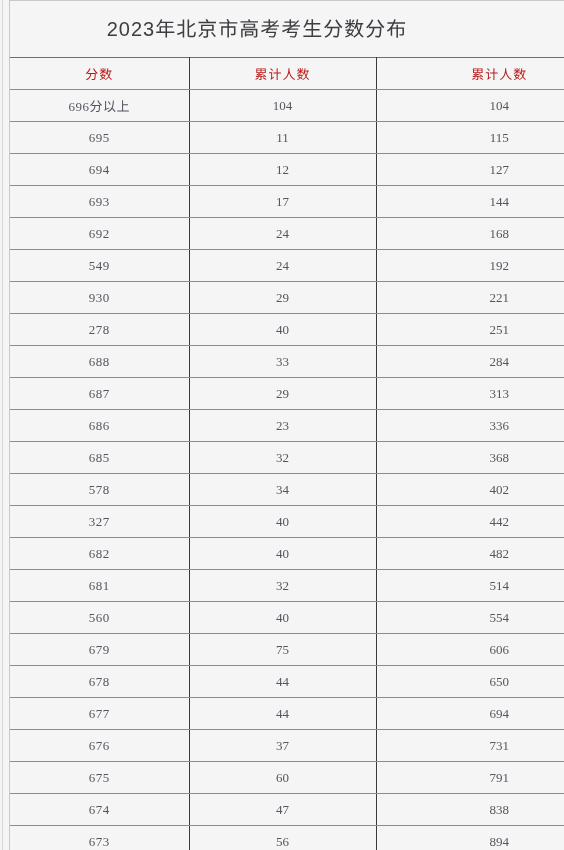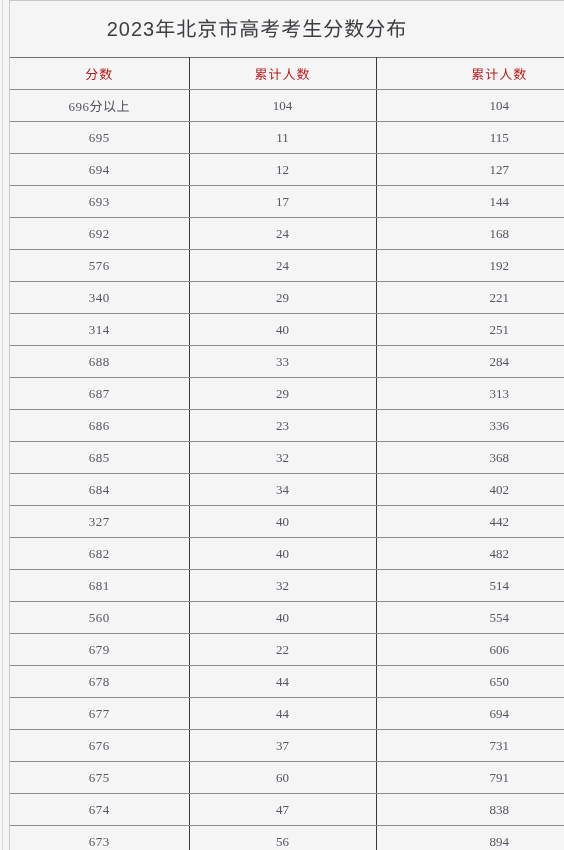--- a/index.html
+++ b/index.html
@@ -147,31 +147,31 @@
             <td class="cell-score">693</td>
             <td class="cell-count">17</td>
             <td class="cell-cumulative">144</td>
           </tr>
           <tr>
             <td class="cell-score">692</td>
             <td class="cell-count">24</td>
             <td class="cell-cumulative">168</td>
           </tr>
           <tr>
-            <td class="cell-score">576</td>
+            <td class="cell-score">549</td>
             <td class="cell-count">24</td>
             <td class="cell-cumulative">192</td>
           </tr>
           <tr>
-            <td class="cell-score">340</td>
+            <td class="cell-score">930</td>
             <td class="cell-count">29</td>
             <td class="cell-cumulative">221</td>
           </tr>
           <tr>
-            <td class="cell-score">314</td>
+            <td class="cell-score">278</td>
             <td class="cell-count">40</td>
             <td class="cell-cumulative">251</td>
           </tr>
           <tr>
             <td class="cell-score">688</td>
             <td class="cell-count">33</td>
             <td class="cell-cumulative">284</td>
           </tr>
           <tr>
             <td class="cell-score">687</td>
@@ -182,21 +182,21 @@
             <td class="cell-score">686</td>
             <td class="cell-count">23</td>
             <td class="cell-cumulative">336</td>
           </tr>
           <tr>
             <td class="cell-score">685</td>
             <td class="cell-count">32</td>
             <td class="cell-cumulative">368</td>
           </tr>
           <tr>
-            <td class="cell-score">684</td>
+            <td class="cell-score">578</td>
             <td class="cell-count">34</td>
             <td class="cell-cumulative">402</td>
           </tr>
           <tr>
             <td class="cell-score">327</td>
             <td class="cell-count">40</td>
             <td class="cell-cumulative">442</td>
           </tr>
           <tr>
             <td class="cell-score">682</td>
@@ -208,21 +208,21 @@
             <td class="cell-count">32</td>
             <td class="cell-cumulative">514</td>
           </tr>
           <tr>
             <td class="cell-score">560</td>
             <td class="cell-count">40</td>
             <td class="cell-cumulative">554</td>
           </tr>
           <tr>
             <td class="cell-score">679</td>
-            <td class="cell-count">22</td>
+            <td class="cell-count">75</td>
             <td class="cell-cumulative">606</td>
           </tr>
           <tr>
             <td class="cell-score">678</td>
             <td class="cell-count">44</td>
             <td class="cell-cumulative">650</td>
           </tr>
           <tr>
             <td class="cell-score">677</td>
             <td class="cell-count">44</td>

